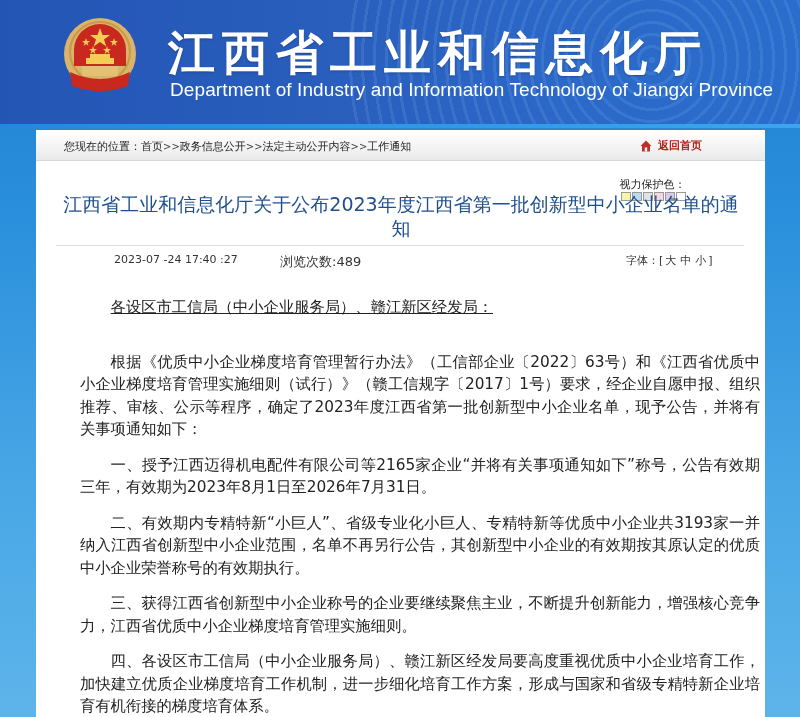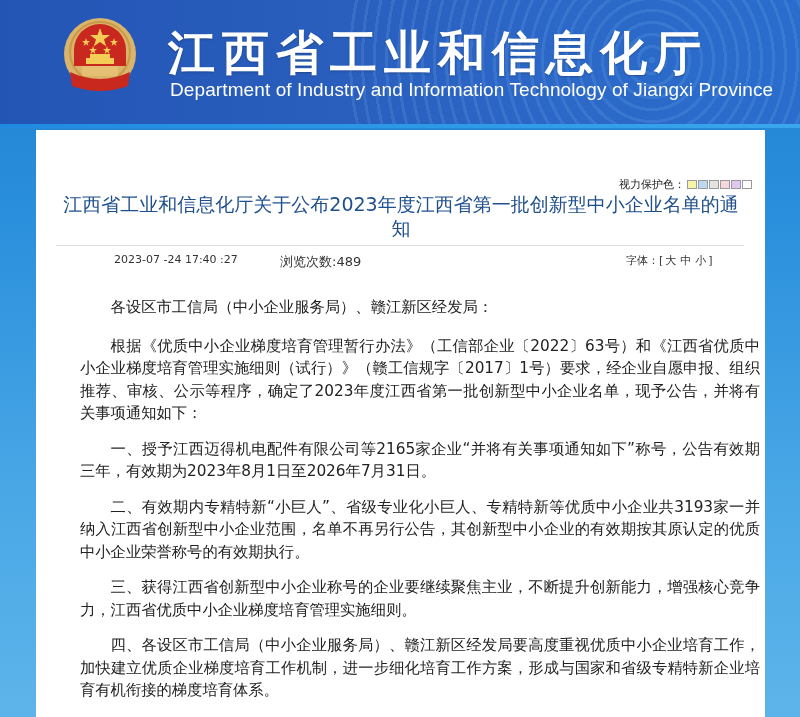--- a/index.html
+++ b/index.html
@@ -53,21 +53,21 @@
     .crumb a { color: #222; text-decoration: none; }
     .crumb .sep { color: #444; font-size: 10px; }
     .home-link {
       position: absolute; left: 604px; top: 8px;
       font-size: 11px; color: #b0211b; font-weight: bold;
       display: flex; align-items: center; gap: 6px; text-decoration: none;
     }
     .home-icon { width: 12px; height: 12px; display: inline-block; }
     .protect {
       position: absolute; left: 583px; top: 47px;
-      font-size: 11px; color: #222; display: flex; align-items: center;
+      font-size: 11px; color: #222; display: flex; align-items: center; flex-direction: column;
     }
     .swatches { display: flex; gap: 1px; margin-left: 2px; }
     .swatch {
       width: 10px; height: 9px; border: 1px solid #9a9a9a; display: inline-block;
       cursor: pointer;
     }
     .article-title {
       position: absolute; left: 20px; top: 62px; width: 690px;
       text-align: center; font-size: 19px; line-height: 24px; color: #1f4f8c;
     }
@@ -77,21 +77,21 @@
     }
     .meta-date { position: absolute; left: 78px; top: 123px; font-size: 11px; color: #333; }
     .meta-views { position: absolute; left: 244px; top: 123px; font-size: 13px; color: #333; }
     .meta-font { position: absolute; left: 590px; top: 123px; font-size: 11px; color: #333; }
     .meta-font a { color: #333; text-decoration: none; margin: 0 2px; }
     .content {
       position: absolute; left: 44px; top: 166px; width: 680px;
       font-size: 15.3px; line-height: 22.5px; color: #222;
     }
     .content p { text-indent: 2em; margin-bottom: 13px; text-align: justify; }
-    .content p.salute { text-indent: 2em; margin-bottom: 16px; }
+    .content p.salute { text-indent: 2em; margin-bottom: 32px; text-decoration: underline; }
   </style>
 </head>
 <body>
 
 <div class="banner">
   <div class="deco"></div>
   <svg class="emblem" viewBox="0 0 80 80">
     <circle cx="40" cy="38" r="36" fill="#d9b46a"></circle>
     <circle cx="40" cy="36" r="30" fill="#d9b46a" stroke="#c89a48" stroke-width="2"></circle>
     <path d="M14 34 A26 26 0 0 1 66 34 L66 50 L14 50 Z" fill="#c8281e"></path>
@@ -104,20 +104,32 @@
     <rect x="30" y="38" width="20" height="4" fill="#f3cd55"></rect>
     <path d="M10 56 Q40 70 70 56 L68 70 Q40 80 12 70 Z" fill="#c8281e"></path>
     <rect x="22" y="50" width="36" height="10" fill="#e5c074"></rect>
   </svg>
   <div class="title-cn">江西省工业和信息化厅</div>
   <div class="title-en">Department of Industry and Information Technology of Jiangxi Province</div>
   <div class="bottom-strip"></div>
 </div>
 
 <div class="page">
+  <div class="crumbbar">
+    <div class="crumb">
+      <span>您现在的位置：</span><a href="#">首页</a><span class="sep">&gt;&gt;</span><a href="#">政务信息公开</a><span class="sep">&gt;&gt;</span><a href="#">法定主动公开内容</a><span class="sep">&gt;&gt;</span><a href="#">工作通知</a>
+    </div>
+    <a href="#" class="home-link">
+      <svg class="home-icon" viewBox="0 0 12 12">
+        <polygon points="6,0.5 0.5,6 2,6 2,11.5 10,11.5 10,6 11.5,6" fill="#c0302a"></polygon>
+        <rect x="4.8" y="7.5" width="2.4" height="4" fill="#ffffff"></rect>
+      </svg>
+      <span>返回首页</span>
+    </a>
+  </div>
 
   <div class="protect">
     <span>视力保护色：</span>
     <div class="swatches">
       <span class="swatch" style="background:#f8f4a8"></span>
       <span class="swatch" style="background:#bcd9f2"></span>
       <span class="swatch" style="background:#e3e3e3"></span>
       <span class="swatch" style="background:#f6d7df"></span>
       <span class="swatch" style="background:#dfc8f0"></span>
       <span class="swatch" style="background:#ffffff"></span>

